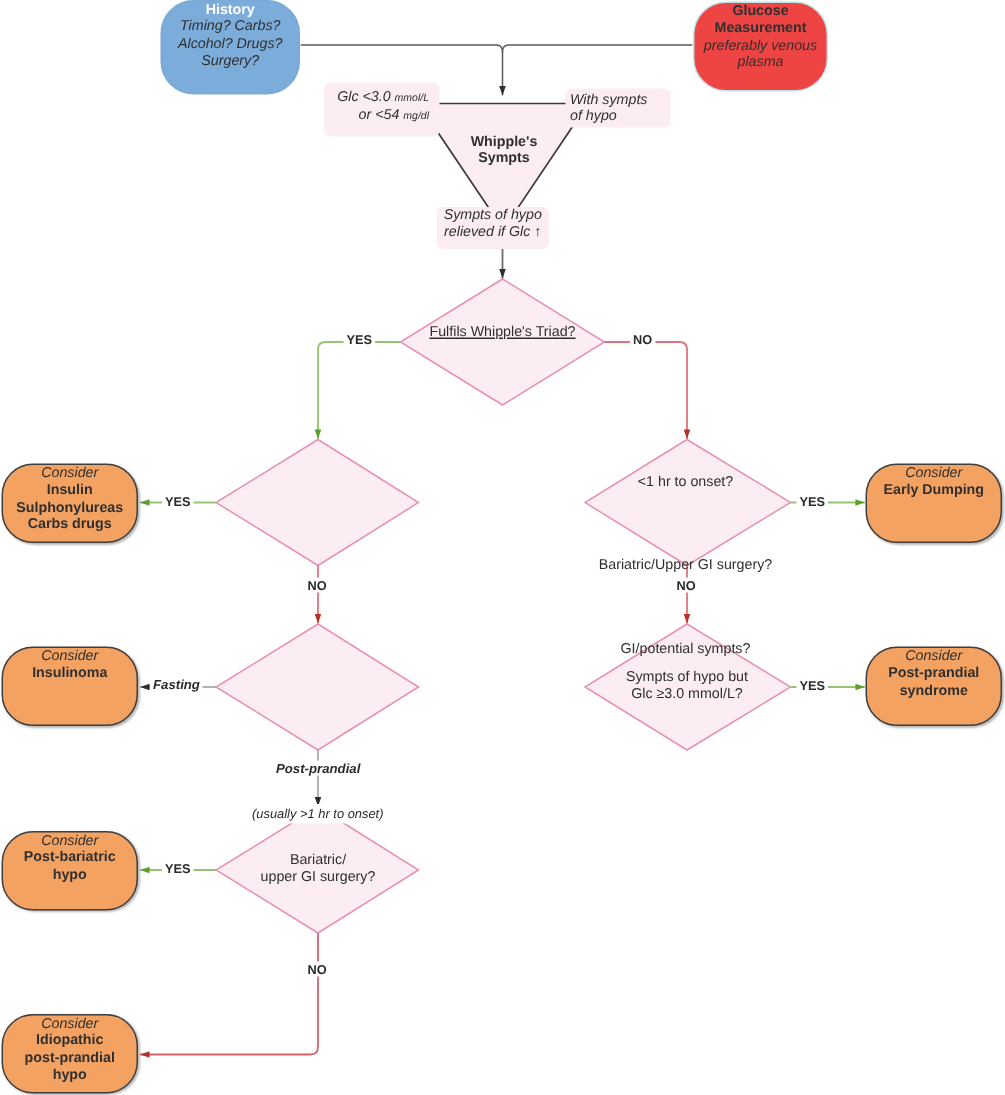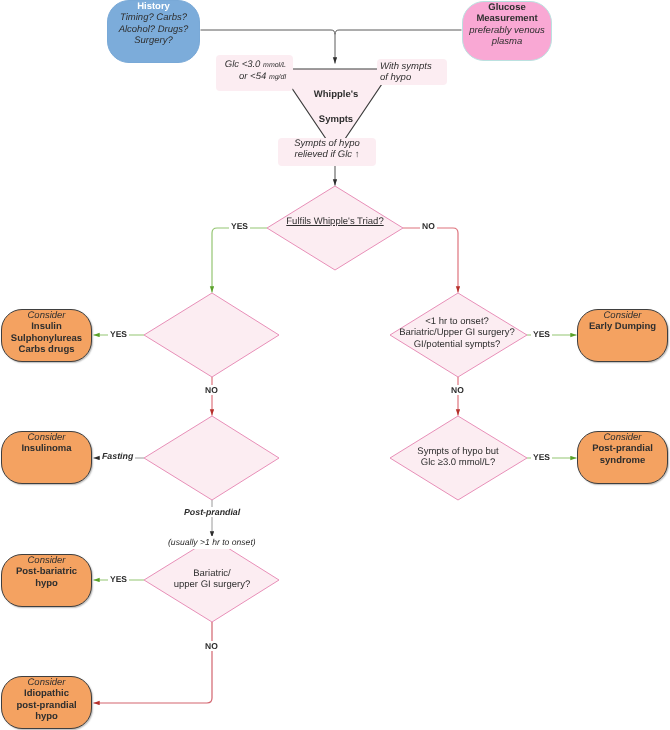--- a/index.html
+++ b/index.html
@@ -9,21 +9,21 @@
   #stage{position:relative;width:670px;height:730px;}
   svg#edges{position:absolute;left:0;top:0;width:670px;height:730px;}
 
   .node{position:absolute;box-sizing:border-box;display:flex;
         flex-direction:column;align-items:center;justify-content:flex-start;
         text-align:center;color:#2f2f2f;line-height:11.4px;}
 
   
   .rbox{border:1px solid #3d3d3d;border-radius:21px;}
   .rbox.blue{background:#7CACDA;border-color:#79a9d7;}
-  .rbox.teal{background:#f9a8d4;border-color:#bbe1e0;}
+  .rbox.teal{background:#ef4444;border-color:#bbe1e0;}
   .rbox.orange{background:#F4A261;border-color:#3f3f3f;box-shadow:1px 1px 1.5px rgba(0,0,0,0.28);}
 
   
   .pbox{background:#FCEDF2;border-radius:4px;}
 
   .b{font-weight:bold;}
   .i{font-style:italic;}
   .white{color:#ffffff;}
   .sm{font-size:7px;}
 
@@ -102,36 +102,36 @@
 <div class="node pbox" style="left:216px;top:55px;width:77px;height:36px;font-size:9.5px;align-items:flex-end;padding-right:7px;padding-top:4px;">
   <div><span class="i">Glc &lt;3.0 </span><span class="i sm">mmol/L</span></div>
   <div><span class="i">or &lt;54 </span><span class="i sm">mg/dl</span></div>
 </div>
 
 <div class="node pbox" style="left:377px;top:59px;width:70px;height:26px;font-size:9.5px;align-items:flex-start;padding-left:3px;padding-top:2px;">
   <div class="i">With sympts</div>
   <div class="i">of hypo</div>
 </div>
 
-<div class="node" style="left:296px;top:89px;width:80px;height:24px;font-size:9.5px;gap:14px;">
+<div class="node" style="left:296px;top:89px;width:80px;height:24px;font-size:9.5px;">
   <div class="b">Whipple's</div>
   <div class="b">Sympts</div>
 </div>
 
-<div class="node pbox" style="left:278px;top:138px;width:98px;height:28px;font-size:9.5px;">
+<div class="node pbox" style="left:291px;top:138px;width:75px;height:28px;font-size:9.5px;">
   <div class="i">Sympts of hypo</div>
   <div class="i">relieved if Glc ↑</div>
 </div>
 
 <div class="node" style="left:267px;top:216px;width:136px;height:24px;font-size:9.5px;text-decoration:underline;">
   <div>Fulfils Whipple's Triad?</div>
 </div>
 
 
-<div class="node" style="left:380px;top:316px;width:154px;height:34px;font-size:9.5px;">
+<div class="node" style="left:380px;top:316px;width:154px;height:34px;font-size:9.5px;gap:44px;">
   <div>&lt;1 hr to onset?</div>
   <div>Bariatric/Upper GI surgery?</div>
   <div>GI/potential sympts?</div>
 </div>
 
 
 <div class="node" style="left:384px;top:446px;width:148px;height:24px;font-size:9.5px;">
   <div>Sympts of hypo but</div>
   <div>Glc ≥3.0 mmol/L?</div>
 </div>

